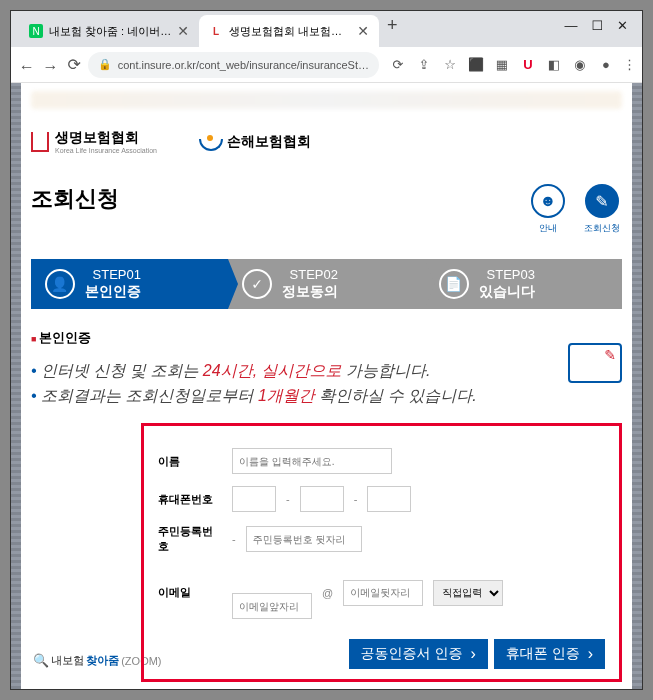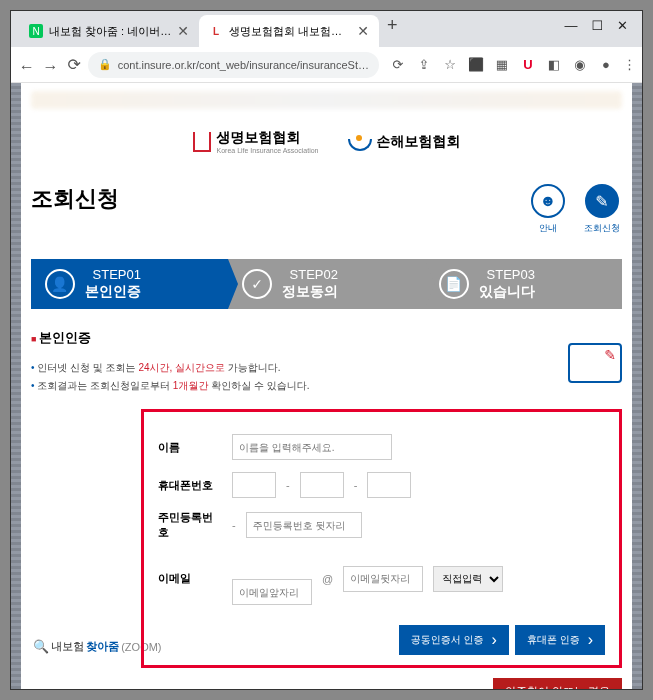--- a/index.html
+++ b/index.html
@@ -22,21 +22,21 @@
 .address .lock { font-size: 11px; }
 .toolbar-icons { display: flex; align-items: center; gap: 8px; padding-left: 6px; }
 .toolbar-ic { width: 18px; height: 18px; display: inline-flex; align-items: center; justify-content: center; font-size: 13px; color: #555; cursor: pointer; }
 .toolbar-ic.uplus { color: #e6002d; font-weight: bold; }
 .toolbar-ic.menu { width: auto; }
 .content { flex: 1; overflow: auto; background: #fff; position: relative; }
 .building-strip { position: absolute; left: 0; width: 10px; top: 0; bottom: 0; background: repeating-linear-gradient(180deg, #4a5568 0 3px, #2d3748 3px 6px); opacity: 0.6; }
 .building-strip.right { left: auto; right: 0; }
 .page { padding: 0 20px 20px; }
 .blur-row { height: 18px; background: linear-gradient(90deg,#f3e7d4,#e8e8e8,#f3e7d4); filter: blur(2px); margin: 8px 0 10px; border-radius: 4px; opacity: 0.5; }
-.logos { display: flex; align-items: center; justify-content: center; gap: 30px; padding: 10px 0 20px; }
+.logos { display: flex; align-items: center; gap: 42px; padding: 10px 0 20px; }
 .logo { display: flex; align-items: center; gap: 6px; font-size: 14px; font-weight: bold; }
 .logo-mark1 { width: 18px; height: 20px; border: 2px solid #cf2030; border-top: none; position: relative; }
 .logo-sub { font-size: 7px; color: #888; display: block; font-weight: normal; }
 .logo-mark2 { width: 22px; height: 22px; position: relative; }
 .logo-mark2::before { content: ''; position: absolute; width: 20px; height: 10px; border: 2px solid #0057a8; border-top: none; border-radius: 0 0 12px 12px; bottom: 2px; left: 0; }
 .logo-mark2::after { content: ''; position: absolute; width: 6px; height: 6px; background: #f39c12; border-radius: 50%; top: 4px; left: 8px; }
 .page-title-row { display: flex; align-items: flex-start; justify-content: space-between; padding: 10px 0; }
 h1 { font-size: 22px; font-weight: bold; }
 .subtitle { font-size: 11px; color: #666; margin-top: 4px; }
 .circle-btns { display: flex; gap: 14px; }
@@ -50,39 +50,39 @@
 .step.s2, .step.s3 { background: #9a9a9a; }
 .step-icon { width: 30px; height: 30px; border: 2px solid #fff; border-radius: 50%; display: flex; align-items: center; justify-content: center; font-size: 14px; }
 .step::after { content: ''; position: absolute; right: -10px; top: 0; border-top: 25px solid transparent; border-bottom: 25px solid transparent; border-left: 10px solid; z-index: 1; }
 .step.s1::after { border-left-color: #0057a8; }
 .step.s2::after { border-left-color: #9a9a9a; }
 .step.s3::after { display: none; }
 .step-text small { font-size: 13px; display: block; text-align: right; }
 .step-text b { font-size: 14px; }
 .section-title { font-size: 13px; font-weight: bold; padding: 6px 0; }
 .section-title::before { content: '■ '; color: #cf2030; font-size: 9px; }
-.notes { font-size: 10px; color: #444; padding: 6px 0 14px; }
+.notes { font-size: 16px; color: #444; padding: 6px 0 14px; font-style: italic; }
 .notes li { list-style: none; padding: 2px 0; }
 .notes li::before { content: '• '; color: #0057a8; }
 .notes .hl { color: #cf2030; }
 .note-icon { float: right; width: 54px; height: 40px; border: 2px solid #0057a8; border-radius: 4px; position: relative; margin-top: -10px; }
 .note-icon::after { content: '✎'; position: absolute; right: 4px; top: 2px; color: #cf2030; font-size: 14px; }
 .form-box { border: 3px solid #e6002d; padding: 16px 14px 10px; position: relative; }
 .form-row { display: flex; align-items: center; padding: 6px 0; gap: 10px; }
 .form-label { width: 64px; font-size: 11px; font-weight: bold; }
 .form-input { border: 1px solid #ccc; height: 26px; padding: 0 6px; font-size: 10px; color: #999; }
 .form-input.sm { width: 44px; }
 .form-input.md { width: 116px; }
 .form-input.lg { width: 160px; }
 .sep { font-size: 11px; color: #888; }
 .select { border: 1px solid #ccc; height: 26px; font-size: 10px; padding: 0 4px; }
 .zoom-link { position: absolute; left: -108px; bottom: 14px; font-size: 11px; color: #0057a8; display: flex; align-items: center; gap: 2px; }
 .zoom-link .mag { font-size: 13px; }
 .auth-btns { display: flex; justify-content: flex-end; gap: 6px; margin-top: 14px; }
-.auth-btn { background: #0057a8; color: #fff; border: none; height: 30px; padding: 0 12px; font-size: 10px; display: flex; align-items: center; gap: 8px; cursor: pointer; }
+.auth-btn { background: #0057a8; color: #fff; border: none; height: 30px; padding: 0 12px; font-size: 14px; display: flex; align-items: center; gap: 8px; cursor: pointer; }
 .auth-btn::after { content: '›'; font-size: 16px; }
 .popup-note { background: #b71c1c; color: #fff; font-size: 11px; padding: 6px 12px; float: right; margin-top: 10px; cursor: pointer; }
 .footer { clear: both; text-align: center; font-size: 9px; color: #888; background: #f7f7f7; padding: 6px; margin-top: 20px; }
 </style>
 </head>
 <body>
 
 <div class="browser-window">
   <div class="titlebar">
     <div class="tabs">

